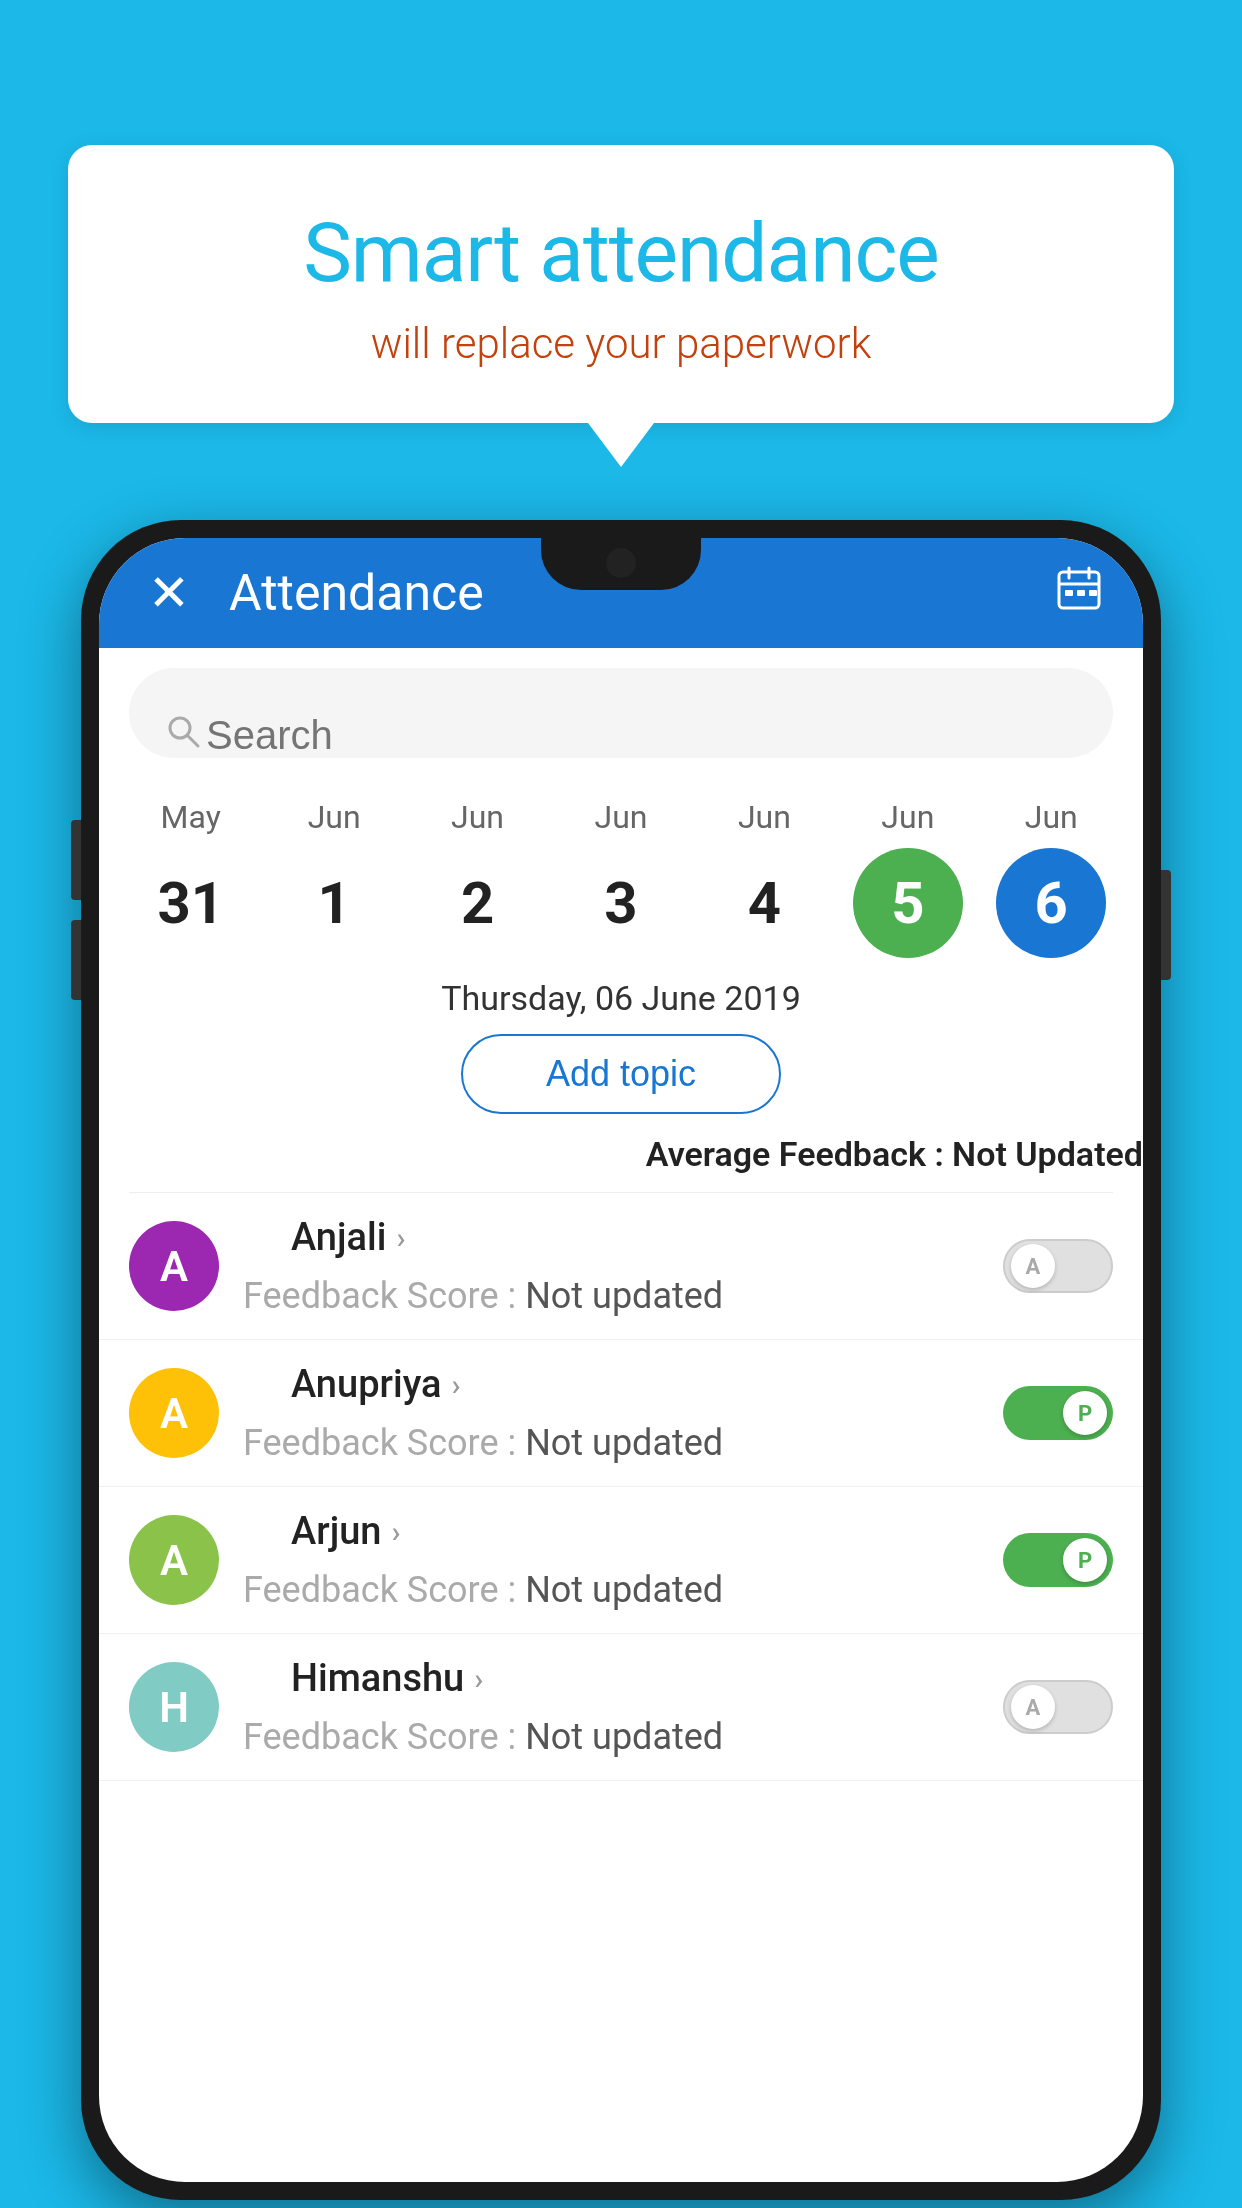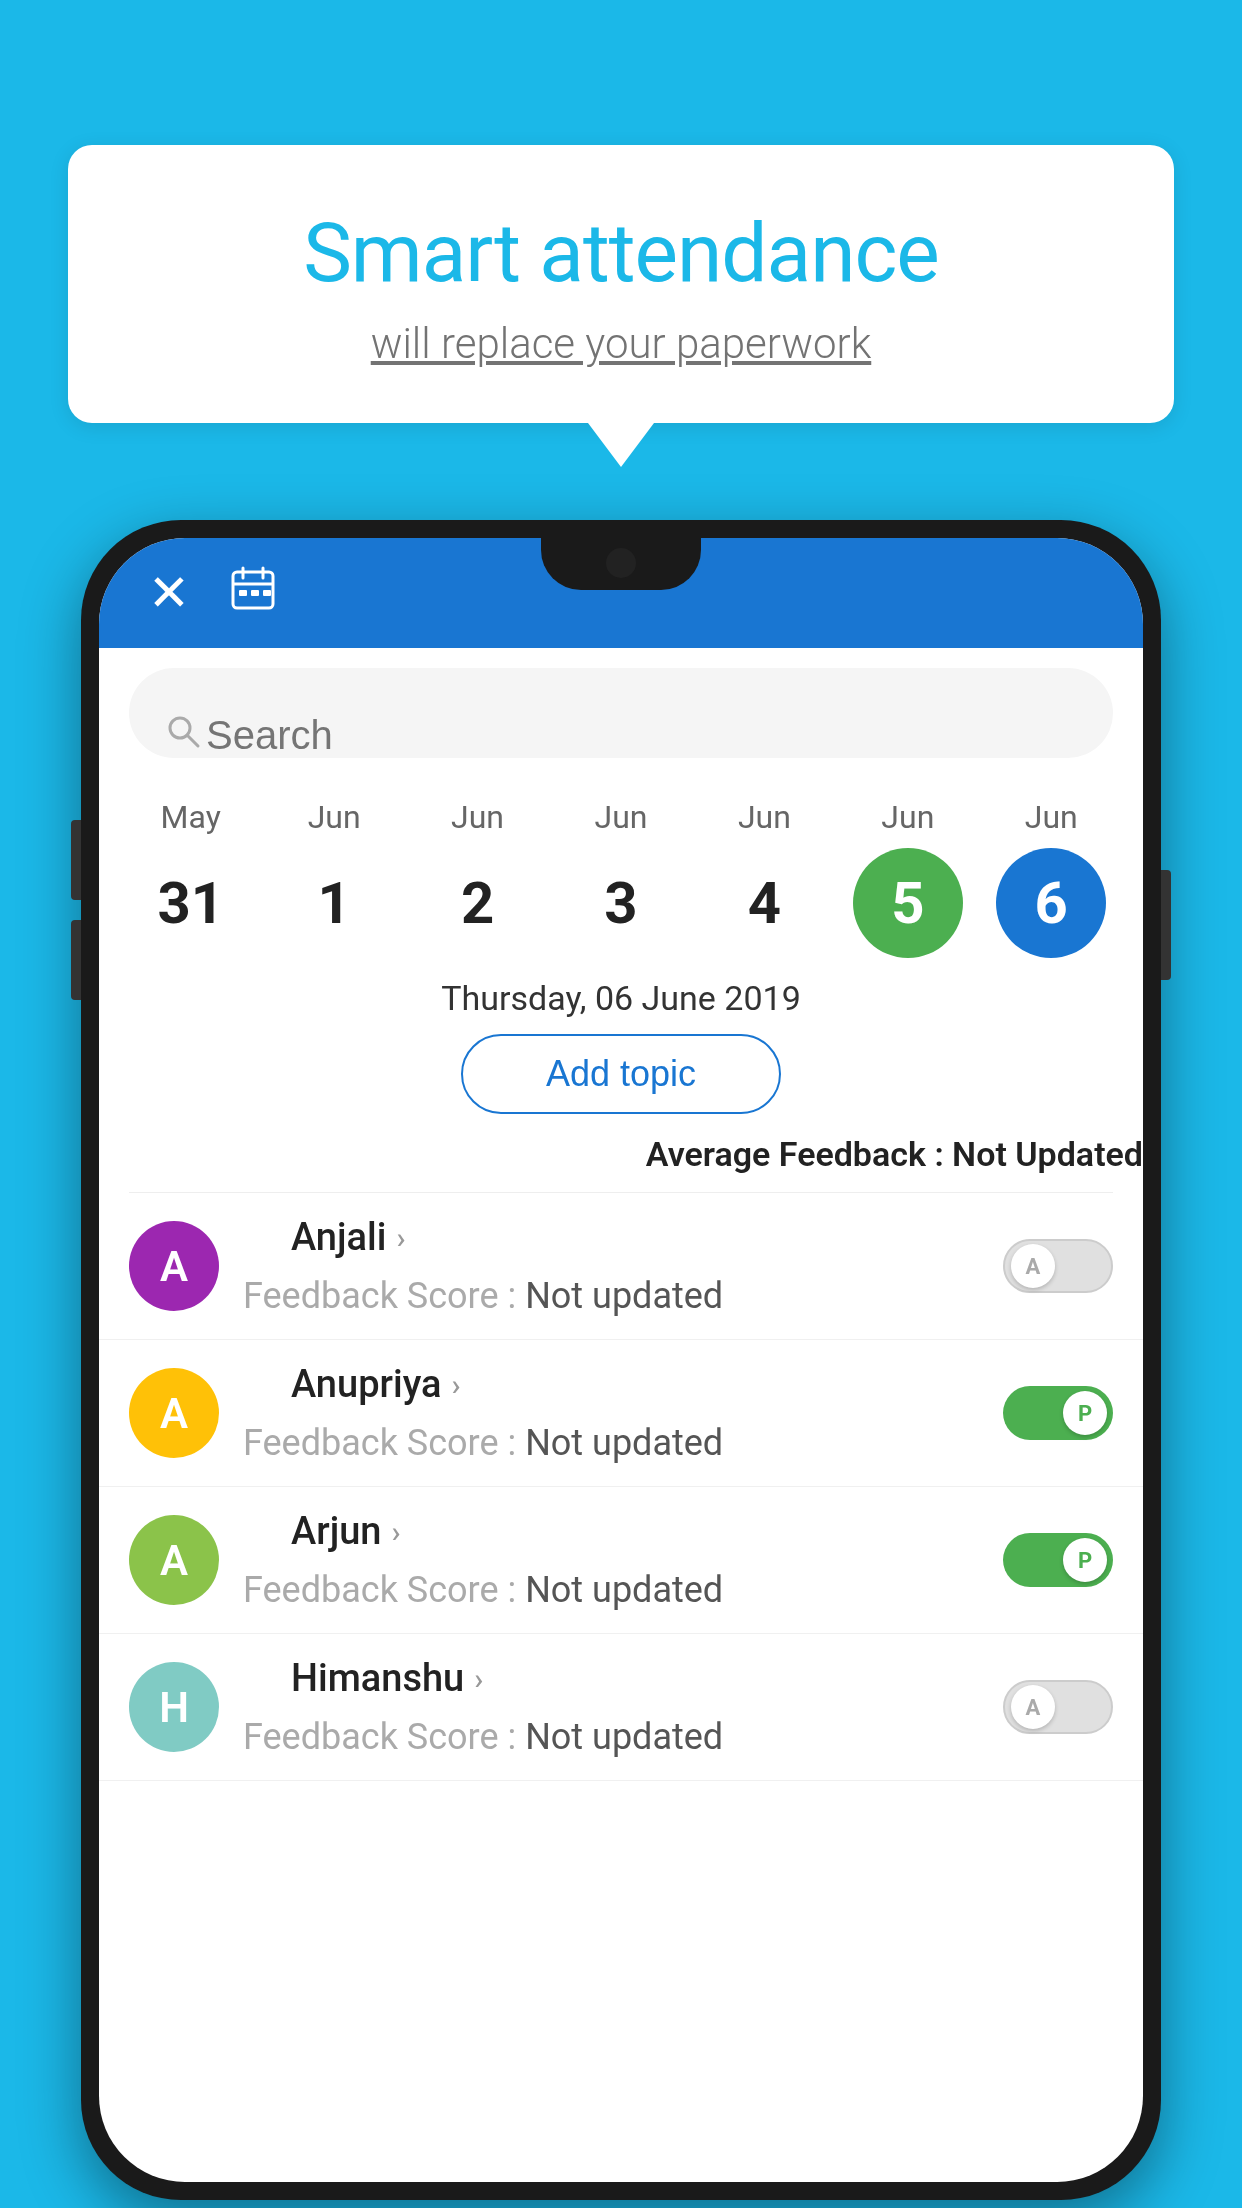--- a/index.html
+++ b/index.html
@@ -42,23 +42,22 @@
     .bubble-title {
       font-size: 82px;
       color: #1BB8E8;
       font-weight: 400;
       letter-spacing: -1px;
       margin-bottom: 18px;
     }
 
     .bubble-subtitle {
       font-size: 42px;
-      color: #737373;
+      color: #c2410c;
       font-weight: 300;
-      text-decoration: underline;
     }
 
     
     .phone-wrapper {
       position: absolute;
       top: 520px;
       left: 50%;
       transform: translateX(-50%);
       width: 1080px;
       height: 1680px;
@@ -416,20 +415,21 @@
     <div class="phone-btn-power"></div>
     <div class="phone-inner">
 
       <div class="notch">
         <div style="width:30px;height:30px;background:#222;border-radius:50%;margin:10px auto;"></div>
       </div>
 
 
       <div class="app-bar">
         <span class="app-bar-close">✕</span>
+        <span class="app-bar-title">Attendance</span>
         <span class="app-bar-calendar">
           <svg class="cal-icon" viewBox="0 0 48 48" fill="white">
             <rect x="4" y="8" width="40" height="36" rx="4" ry="4" stroke="white" stroke-width="3" fill="none"></rect>
             <line x1="4" y1="20" x2="44" y2="20" stroke="white" stroke-width="3"></line>
             <line x1="14" y1="4" x2="14" y2="14" stroke="white" stroke-width="3" stroke-linecap="round"></line>
             <line x1="34" y1="4" x2="34" y2="14" stroke="white" stroke-width="3" stroke-linecap="round"></line>
             <rect x="10" y="26" width="8" height="6" rx="1" fill="white"></rect>
             <rect x="22" y="26" width="8" height="6" rx="1" fill="white"></rect>
             <rect x="34" y="26" width="8" height="6" rx="1" fill="white"></rect>
           </svg>

